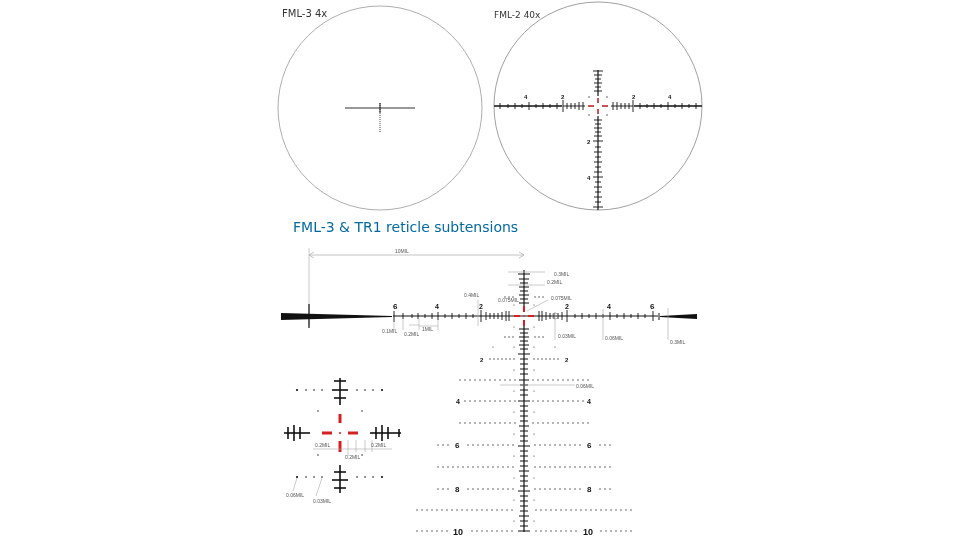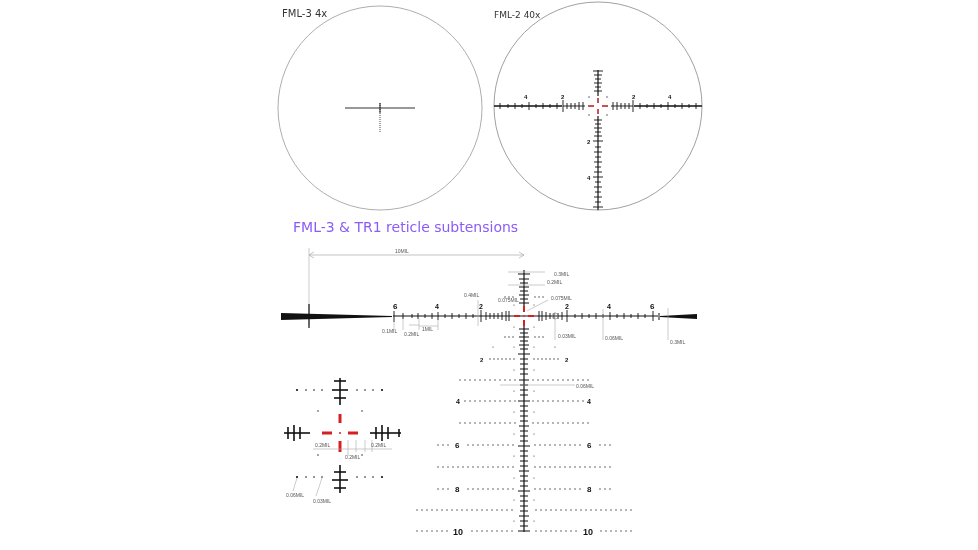--- a/index.html
+++ b/index.html
@@ -1,19 +1,19 @@
 <!DOCTYPE html>
 <html><head>
 <meta charset="utf-8">
 <style>
   html,body{margin:0;padding:0;background:#fff;}
   body{width:978px;height:550px;position:relative;overflow:hidden;font-family:"Liberation Sans",sans-serif;}
   .lbl{position:absolute;color:#333;font-family:"DejaVu Sans",sans-serif;}
   .title-small{font-size:10px;color:#333;}
-  .main-title{font-size:14px;color:#8b5cf6;text-align:center;}
+  .main-title{font-size:14px;color:#0369a1;text-align:center;}
   svg{position:absolute;left:0;top:0;}
   .num{font-family:"Liberation Sans",sans-serif;font-weight:bold;fill:#111;}
   .ann{font-family:"Liberation Sans",sans-serif;fill:#555;font-size:5px;}
 </style>
 </head>
 <body>
 
 <div class="lbl title-small" style="left:282px;top:8px;">FML-3 4x</div>
 <div class="lbl title-small" style="left:494px;top:10px;font-size:9px;">FML-2 40x</div>
 <div class="lbl main-title" style="left:293px;top:219px;">FML-3 &amp; TR1 reticle subtensions</div>

